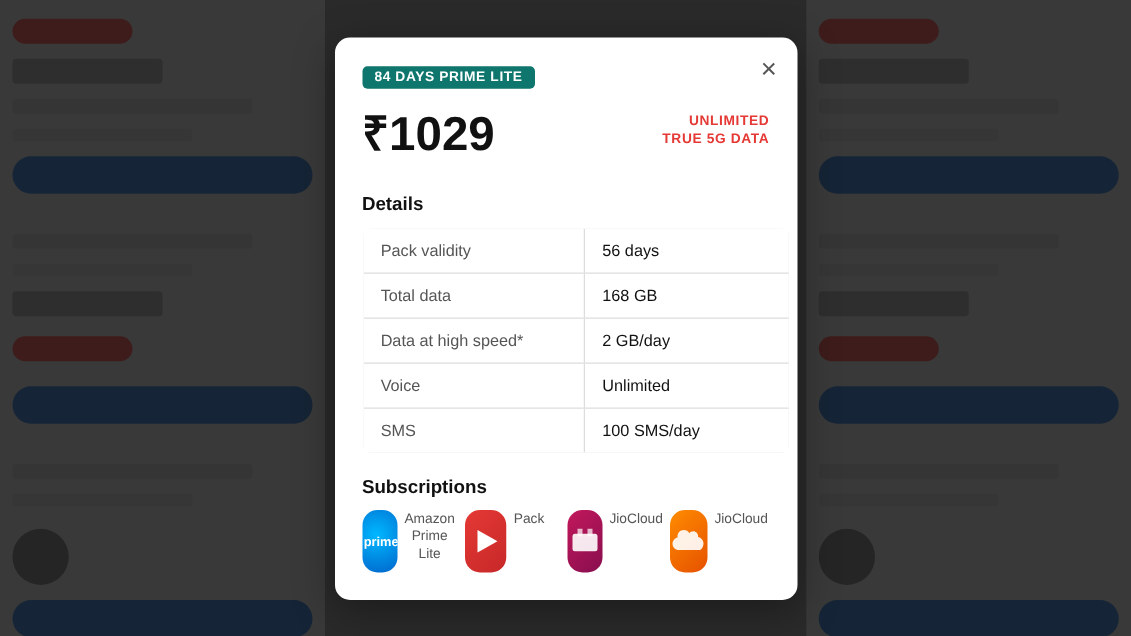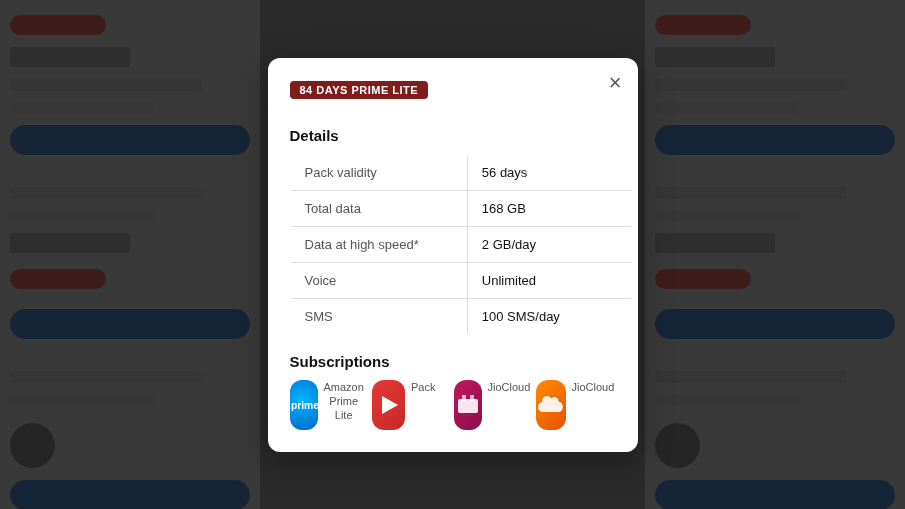--- a/index.html
+++ b/index.html
@@ -46,21 +46,21 @@
       background: none;
       border: none;
       font-size: 22px;
       cursor: pointer;
       color: #555;
       line-height: 1;
     }
 
     .plan-badge {
       display: inline-block;
-      background: #7f1d1d;
+      background: #0f766e;
       color: #fff;
       font-size: 11px;
       font-weight: bold;
       padding: 3px 10px;
       border-radius: 4px;
       letter-spacing: 0.5px;
       margin-bottom: 8px;
     }
 
     .price-row {
@@ -302,20 +302,27 @@
 </div>
 
 <div class="modal-backdrop">
   <div class="modal">
 
     <div class="modal-header">
       <button class="close-btn">×</button>
 
       <div class="plan-badge">84 DAYS PRIME LITE</div>
 
+      <div class="price-row">
+        <div class="price">₹1029</div>
+        <div class="unlimited-badge">
+          <div class="line1">UNLIMITED</div>
+          <div class="line2">TRUE 5G DATA</div>
+        </div>
+      </div>
     </div>
 
     <div class="modal-scrollable">
 
       <div class="section-title">Details</div>
 
       <table class="details-table">
         <tbody id="details-tbody">
             <tr>
       <td>Pack validity</td>

